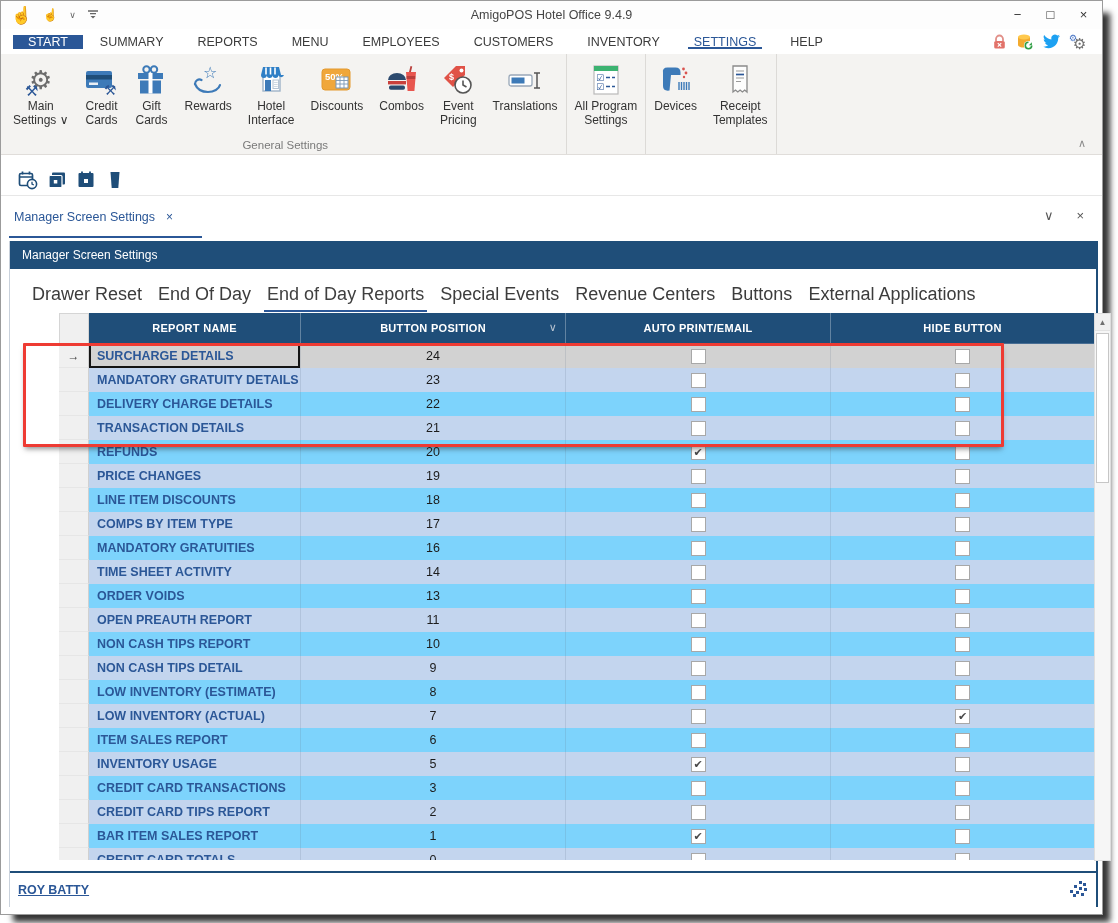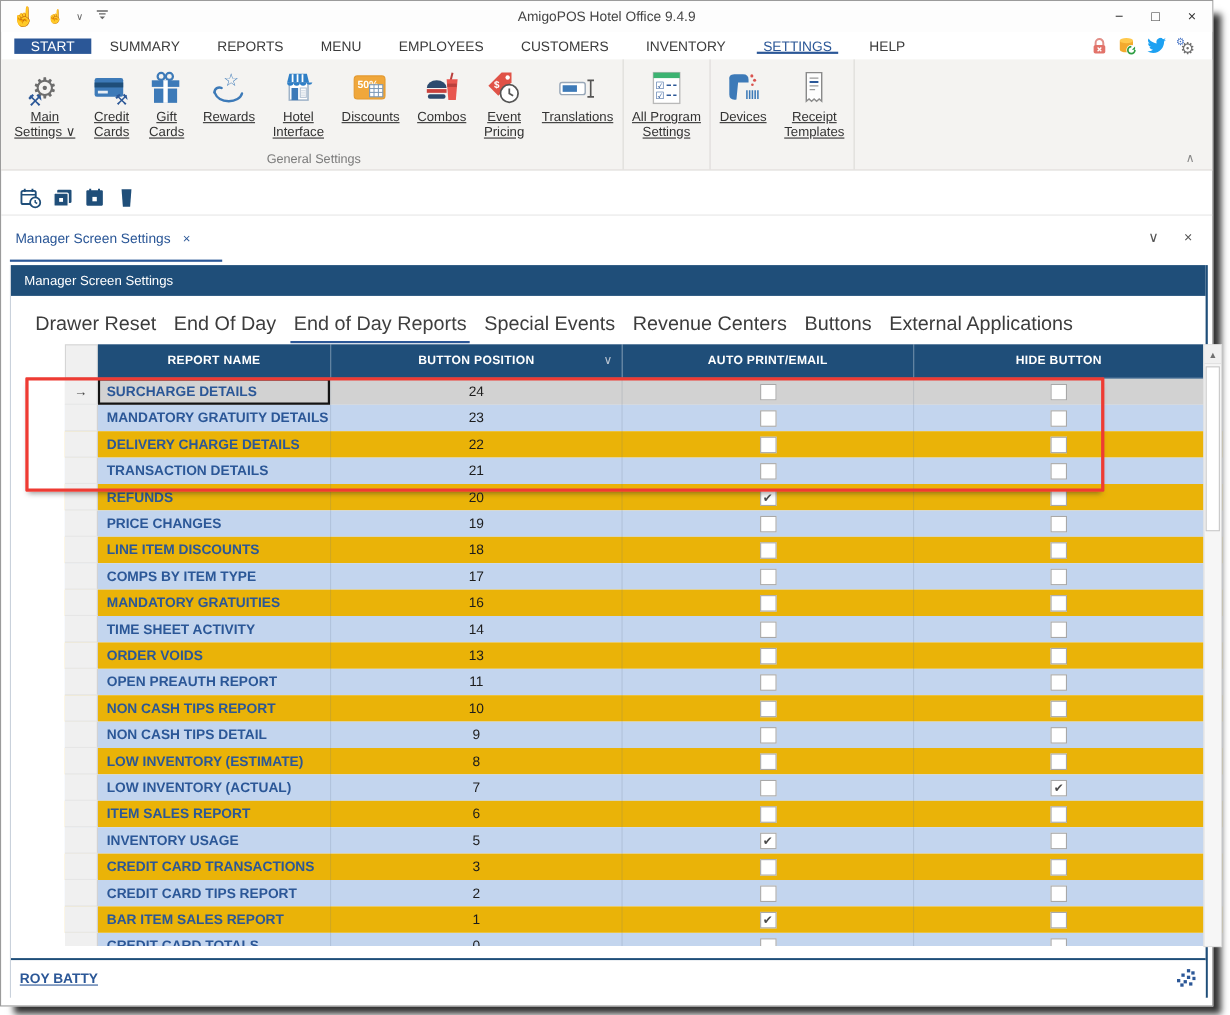--- a/index.html
+++ b/index.html
@@ -32,21 +32,21 @@
   .menu-icons > span { display:flex; align-items:center; }
 
   
   .ribbon { position:absolute; top:53px; left:0; right:0; height:101px; background:#f4f3f1;
             border-bottom:1px solid #e0ddda; display:flex; padding-left:4px; }
   .rgroup { display:flex; flex-direction:column; }
   .ritems { display:flex; flex:1; }
   .rcaption { height:16px; text-align:center; font-size:11.5px; color:#7a7a7a; line-height:14px; }
   .ritem { padding:7px 8px 0; display:flex; flex-direction:column; align-items:center; min-width:46px; }
   .ricon { height:38px; display:flex; align-items:center; justify-content:center; }
-  .rlabel { font-size:12px; line-height:13.5px; text-align:center; color:#333; white-space:pre-line; margin-top:1px;text-decoration:underline; }
+  .rlabel { font-size:12px; line-height:13.5px; text-align:center; color:#333; white-space:pre-line; margin-top:1px; }
   .rsep { width:1px; background:#dcdad7; }
   .ribbon-collapse { position:absolute; right:16px; bottom:4px; font-size:11px; color:#8a8a8a; }
 
   
   .toolbar { position:absolute; top:163px; left:0; right:0; height:32px; border-bottom:1px solid #e7e7e7;
              display:flex; align-items:center; gap:9px; padding-left:17px; }
   .toolbar > span { display:flex; align-items:center; }
 
   
   .doctabs { position:absolute; top:196px; left:0; right:0; height:44px; }
@@ -69,21 +69,21 @@
   
   .grid { position:absolute; left:17px; top:72px; width:1052px;margin-left:32px; }
   .ghead { display:flex; height:31px; }
   .corner { width:30px; background:#f0f0f0; border:1px solid #d5d5d5; }
   .hcell { background:#1f4e79; color:#fff; font-size:11px; font-weight:bold; letter-spacing:.3px;
            display:flex; align-items:center; justify-content:center; position:relative;
            border-right:1px solid rgba(255,255,255,.3); border-bottom:1px solid #486e94; }
   .hcell:last-child { border-right:none; }
   .sort-chevron { position:absolute; right:8px; top:8px; font-size:11px; color:#b9c4d1; font-weight:normal; }
 
-  .trow { display:flex; height:24px; background:#eab308; }
+  .trow { display:flex; height:24px; background:#7dd3fc; }
   .trow.alt { background:#c3d5ee; }
   .trow.selected { background:#d2d2d2; }
   .rowind { width:30px; background:#f0f0f0; border-right:1px solid #d0d0d0; border-bottom:1px solid #e6e6e6;
             display:flex; align-items:center; justify-content:center; color:#444; font-size:12px; }
   .cell { display:flex; align-items:center; border-right:1px solid rgba(100,115,140,.18); }
   .cell.name { width:212px; color:#2b5797; font-size:12.5px; padding-left:8px;font-weight:bold; }
   .trow.selected .cell.name { box-shadow:inset 0 0 0 2px #141414; }
   .cell.pos  { width:265px; justify-content:center; color:#1c1c1c; font-size:12.5px; }
   .cell.chk  { width:265px; justify-content:center; }
   .cell.chk2 { width:263px; justify-content:center; border-right:none; }

